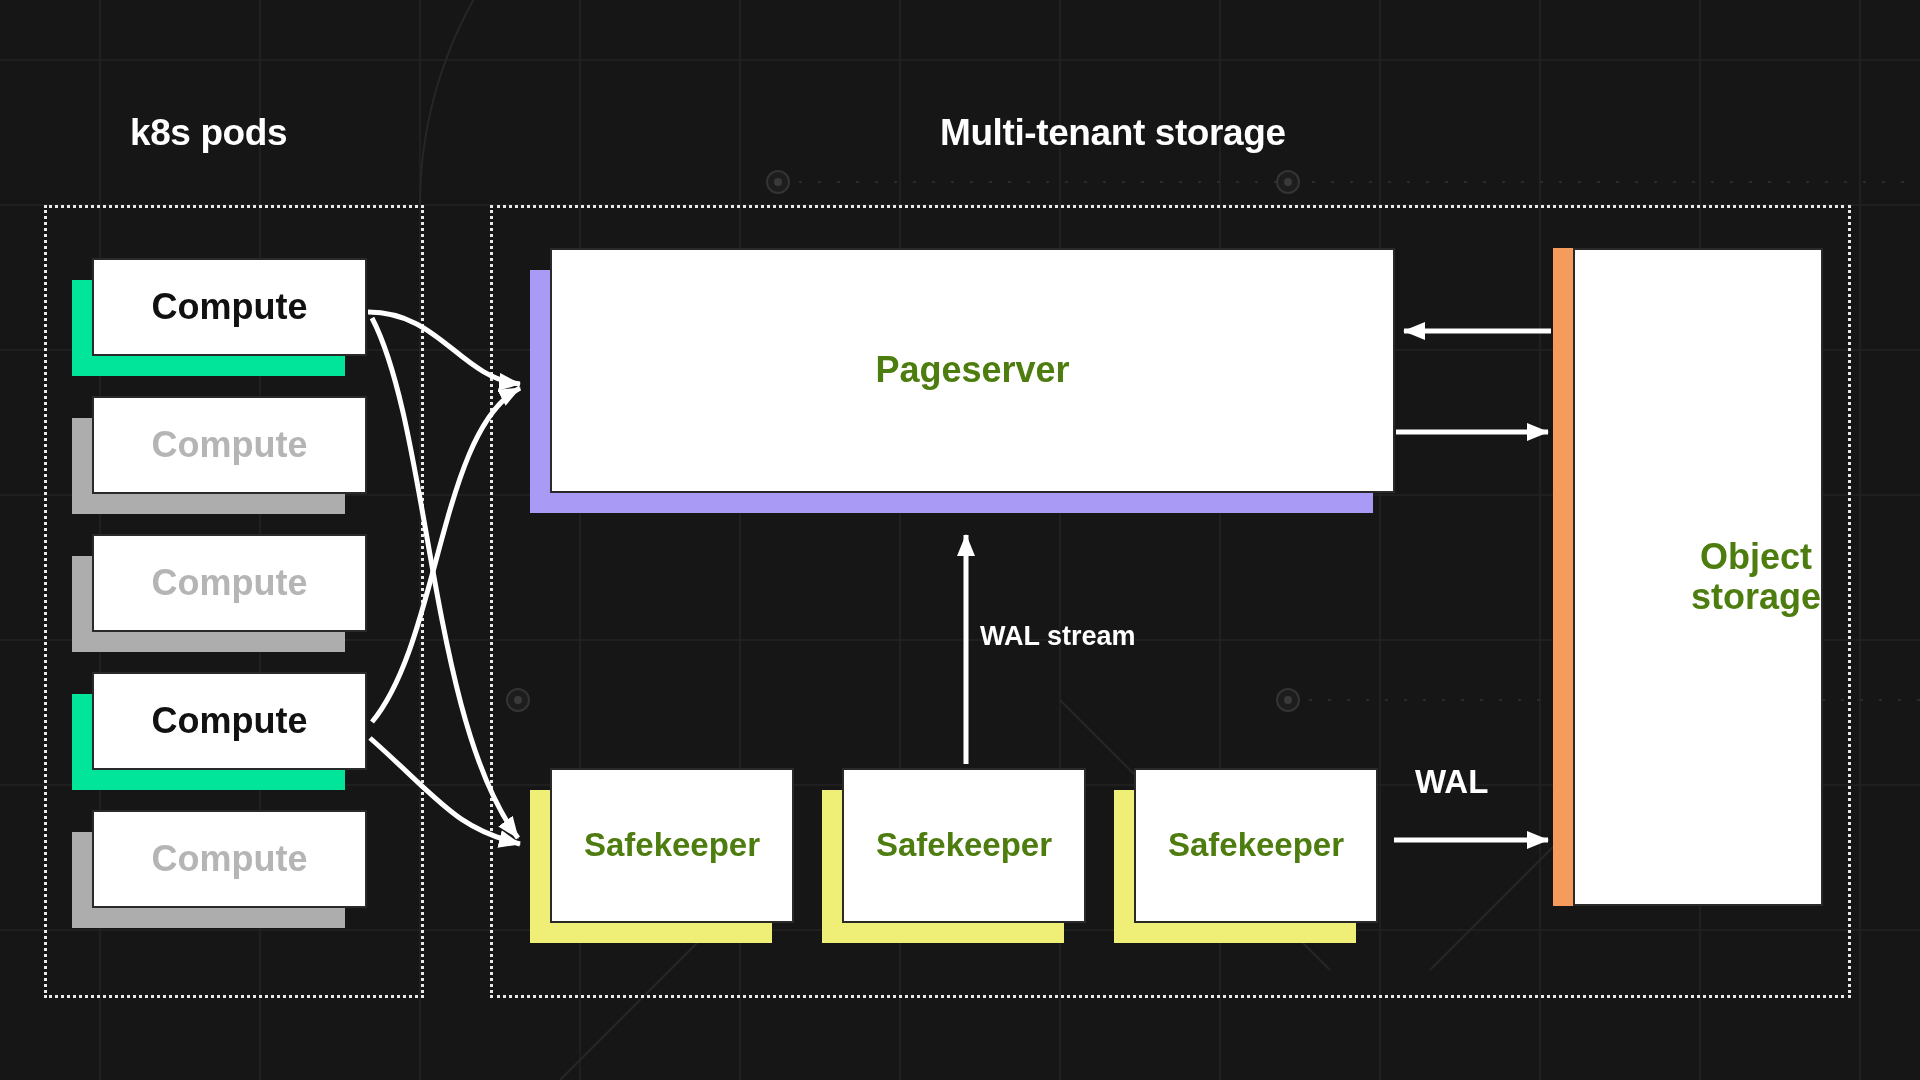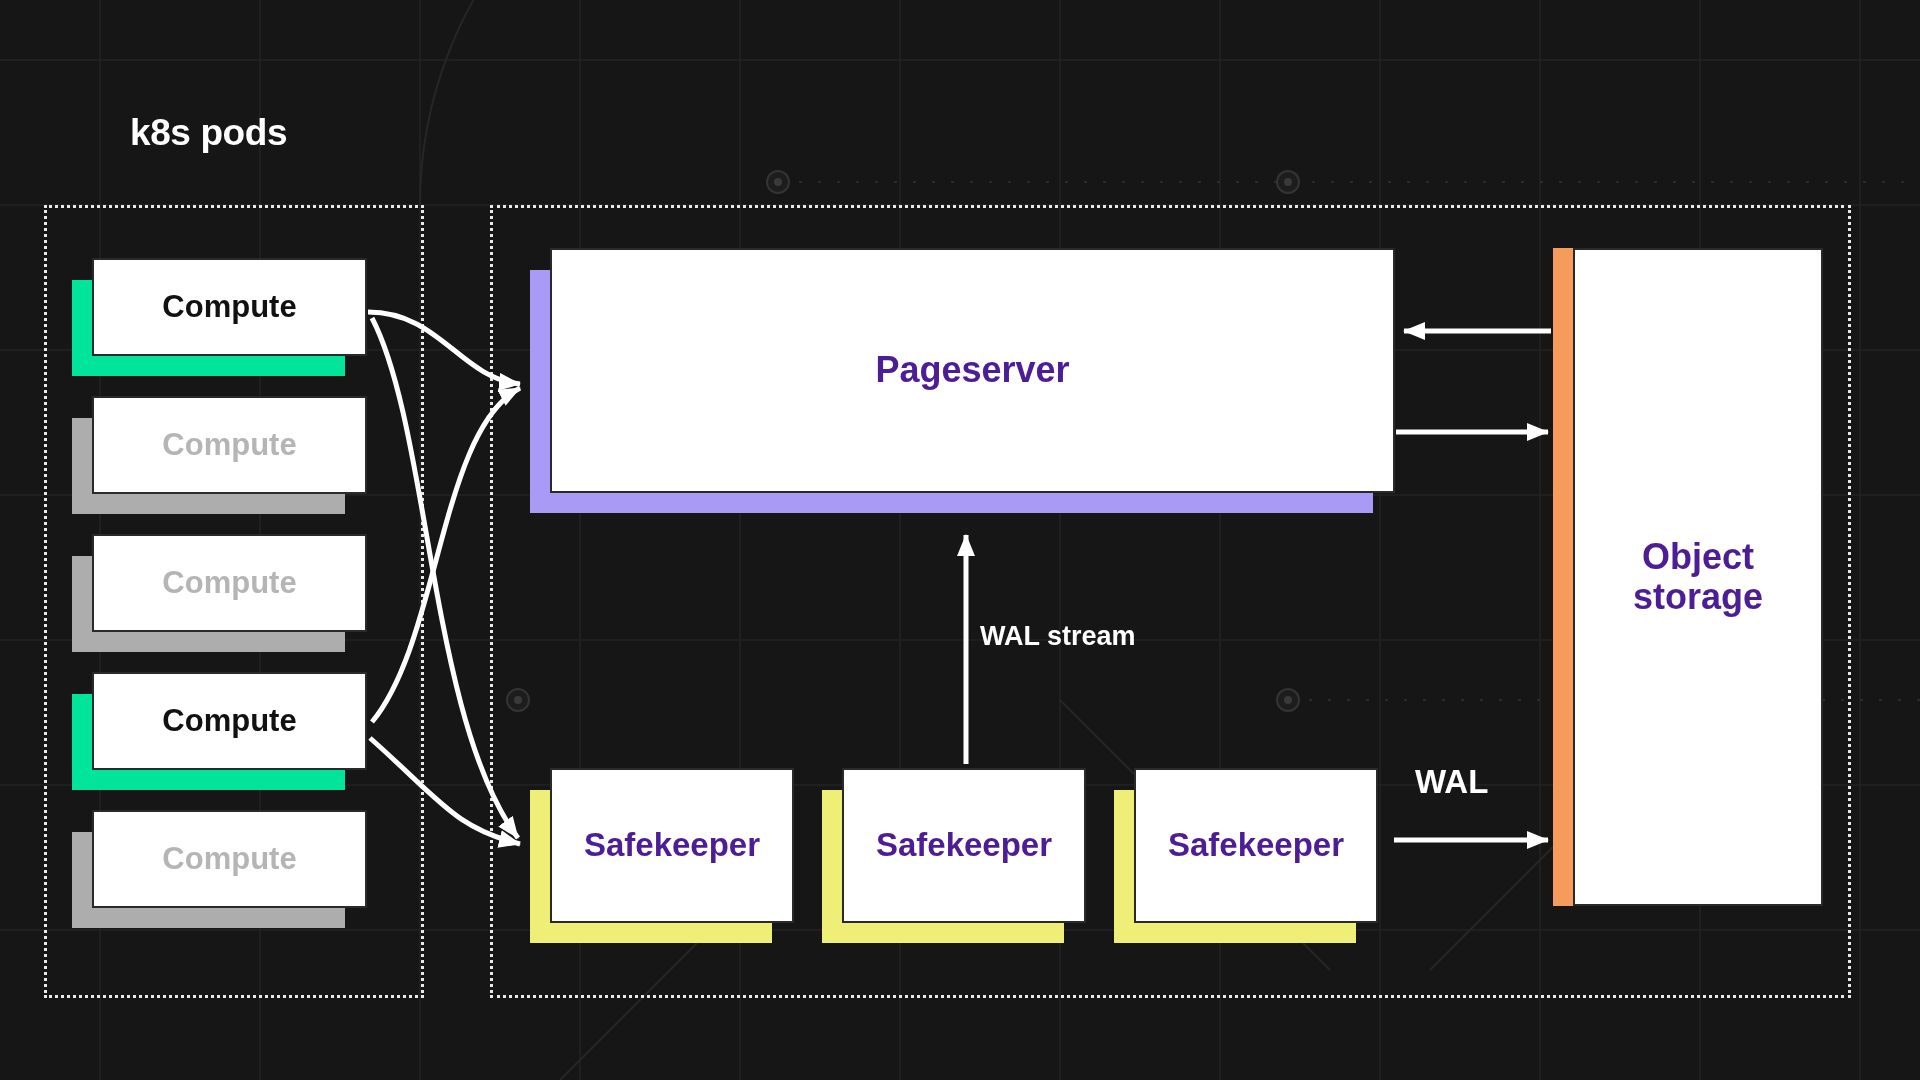--- a/index.html
+++ b/index.html
@@ -65,34 +65,34 @@
     left: 20px;
     top: 0;
     right: 0;
     bottom: 20px;
     background: #ffffff;
     border: 2px solid #2a2a2a;
     box-sizing: border-box;
     display: flex;
     align-items: center;
     justify-content: center;
-    color: #4c1d95;
+    color: #4d7c0f;
     font-weight: bold;
     text-align: center;
     line-height: 1.12;
   }
 
   
   .lbar-v, .lbar-h { position: absolute; }
   .lbar-v { left: 0; top: 22px; width: 20px; bottom: 0; }
   .lbar-h { left: 0; bottom: 0; right: 22px; height: 20px; }
 
   
   .compute { width: 295px; height: 118px; }
-  .compute .card { font-size: 31px; }
+  .compute .card { font-size: 36px; }
   .compute.active  .card { color: #111111; }
   .compute.idle    .card { color: #b5b5b5; }
 
   #compute-1 { left: 72px; top: 258px; }
   #compute-2 { left: 72px; top: 396px; }
   #compute-3 { left: 72px; top: 534px; }
   #compute-4 { left: 72px; top: 672px; }
   #compute-5 { left: 72px; top: 810px; }
 
   
@@ -103,21 +103,21 @@
   .safekeeper { width: 264px; height: 175px; }
   .safekeeper .card { font-size: 33px; }
   #safekeeper-1 { left: 530px; top: 768px; }
   #safekeeper-2 { left: 822px; top: 768px; }
   #safekeeper-3 { left: 1114px; top: 768px; }
 
   
   #object-storage { left: 1553px; top: 248px; width: 270px; height: 678px; }
   #object-storage .card { font-size: 36px; }
   #object-storage .lbar-v { top: 0; bottom: 20px; }
-  #object-storage .card { left: 20px; top: 0; bottom: 20px; }
+  #object-storage .card { left: 20px; top: 0; bottom: 20px; justify-content: flex-end; }
 
   
   #connectors {
     position: absolute;
     inset: 0;
     z-index: 5;
     pointer-events: none;
   }
 
   
@@ -174,20 +174,21 @@
       <circle cx="1288" cy="182" r="11" fill="#1d1d1d"></circle>
       <circle cx="1288" cy="182" r="4" fill="#3a3a3a" stroke="none"></circle>
       <circle cx="1288" cy="700" r="11" fill="#1d1d1d"></circle>
       <circle cx="1288" cy="700" r="4" fill="#3a3a3a" stroke="none"></circle>
       <circle cx="518" cy="700" r="11" fill="#1d1d1d"></circle>
       <circle cx="518" cy="700" r="4" fill="#3a3a3a" stroke="none"></circle>
     </g>
   </svg>
 
   <div class="section-title" id="title-k8s">k8s pods</div>
+  <div class="section-title" id="title-multi">Multi-tenant storage</div>
 
   <div class="group-box" id="group-k8s"></div>
   <div class="group-box" id="group-storage"></div>
 
   <div class="node compute active" id="compute-1">
     <div class="shadow">
       <div class="lbar-v" style="background:#00E599"></div>
       <div class="lbar-h" style="background:#00E599"></div>
     </div>
     <div class="card">Compute</div>

